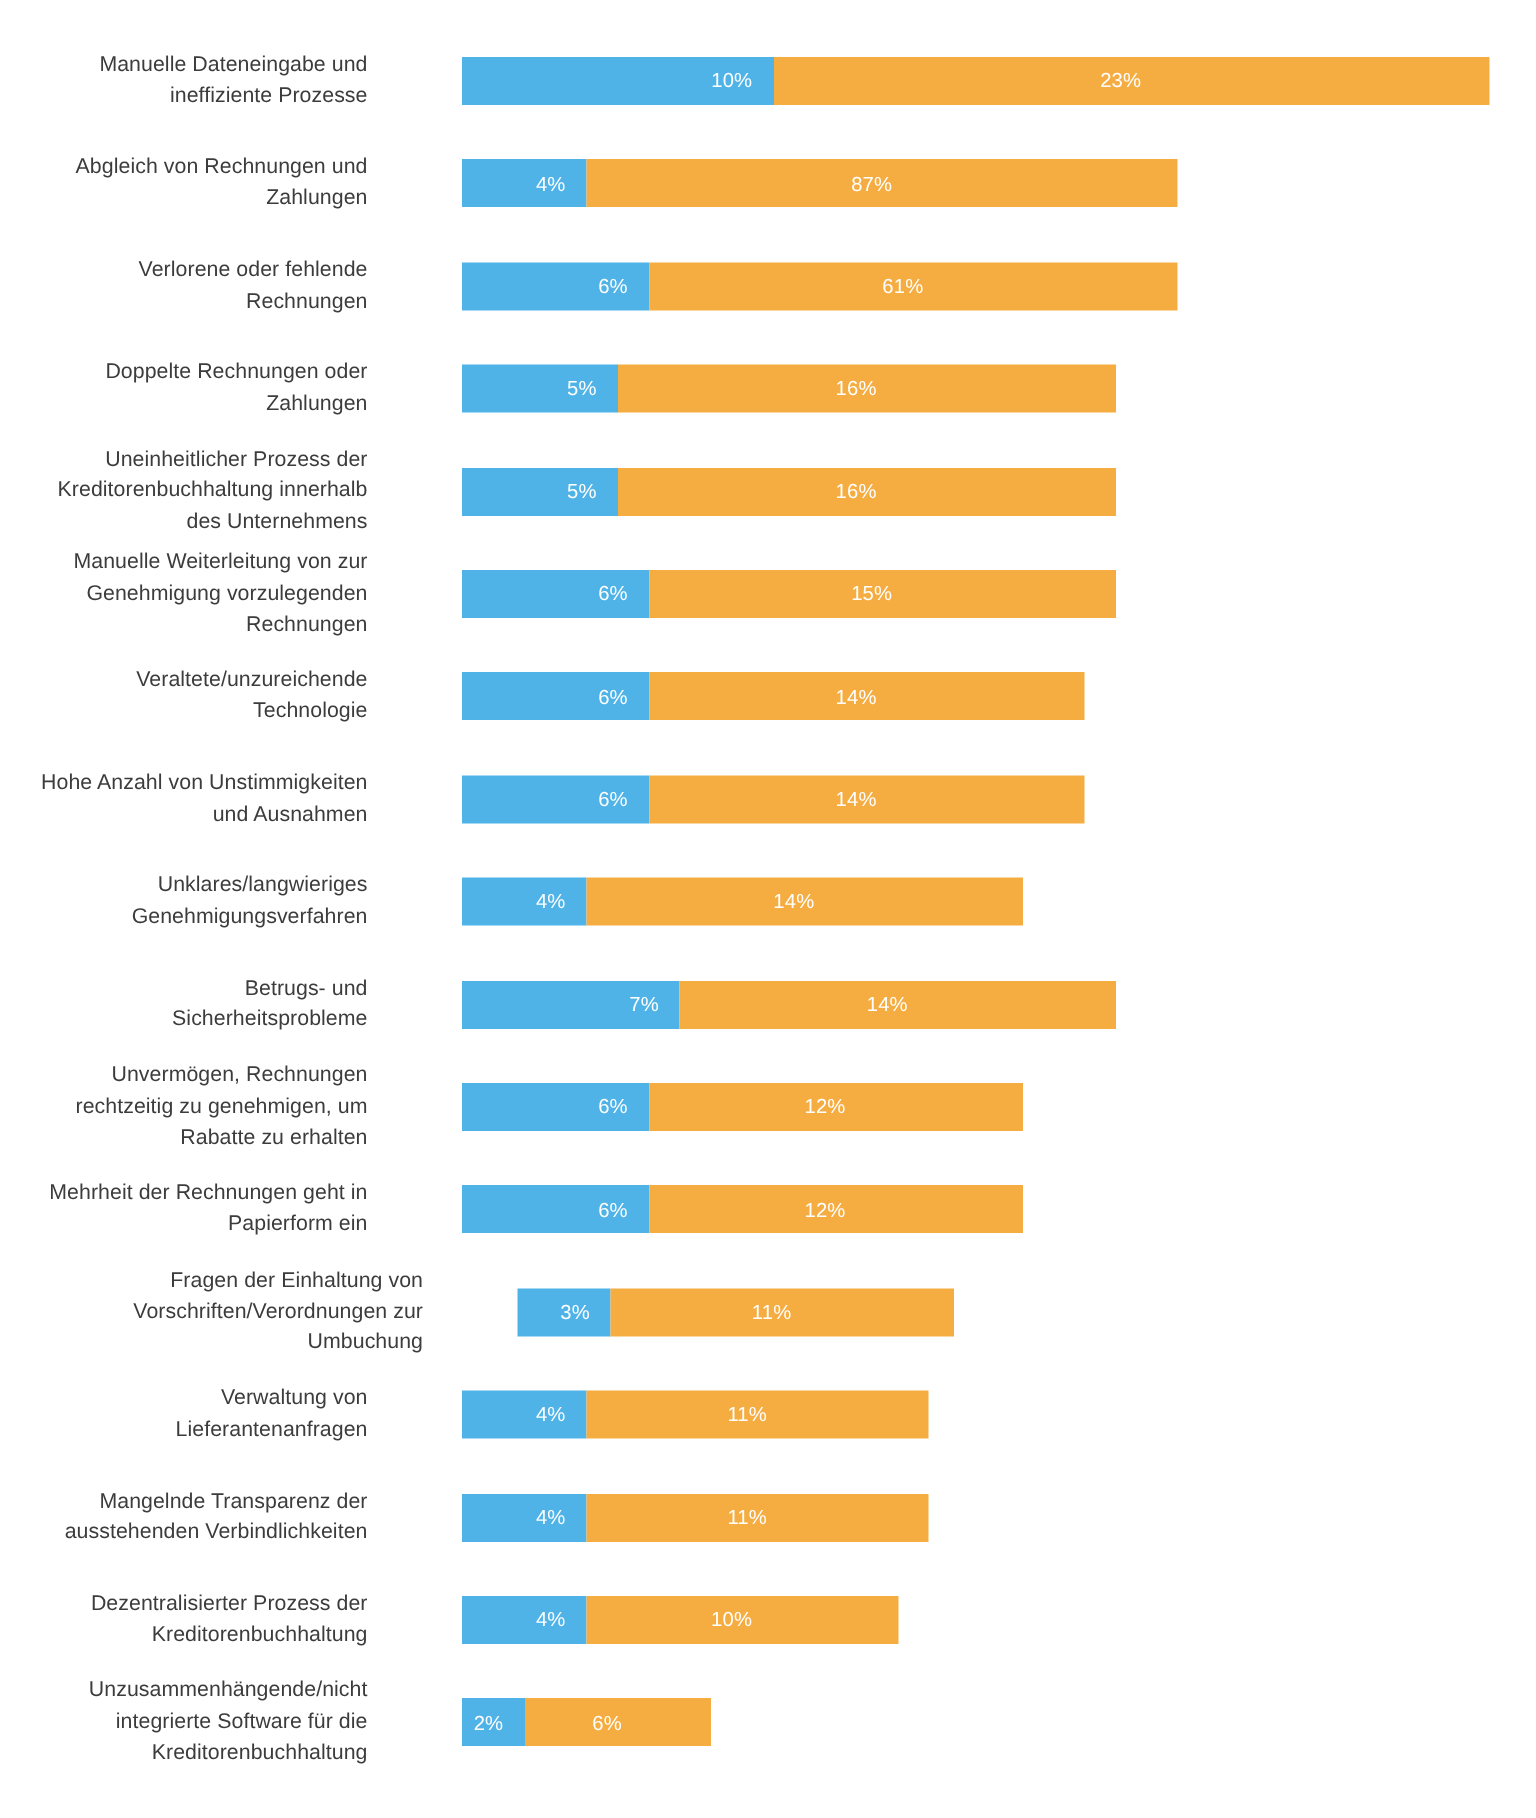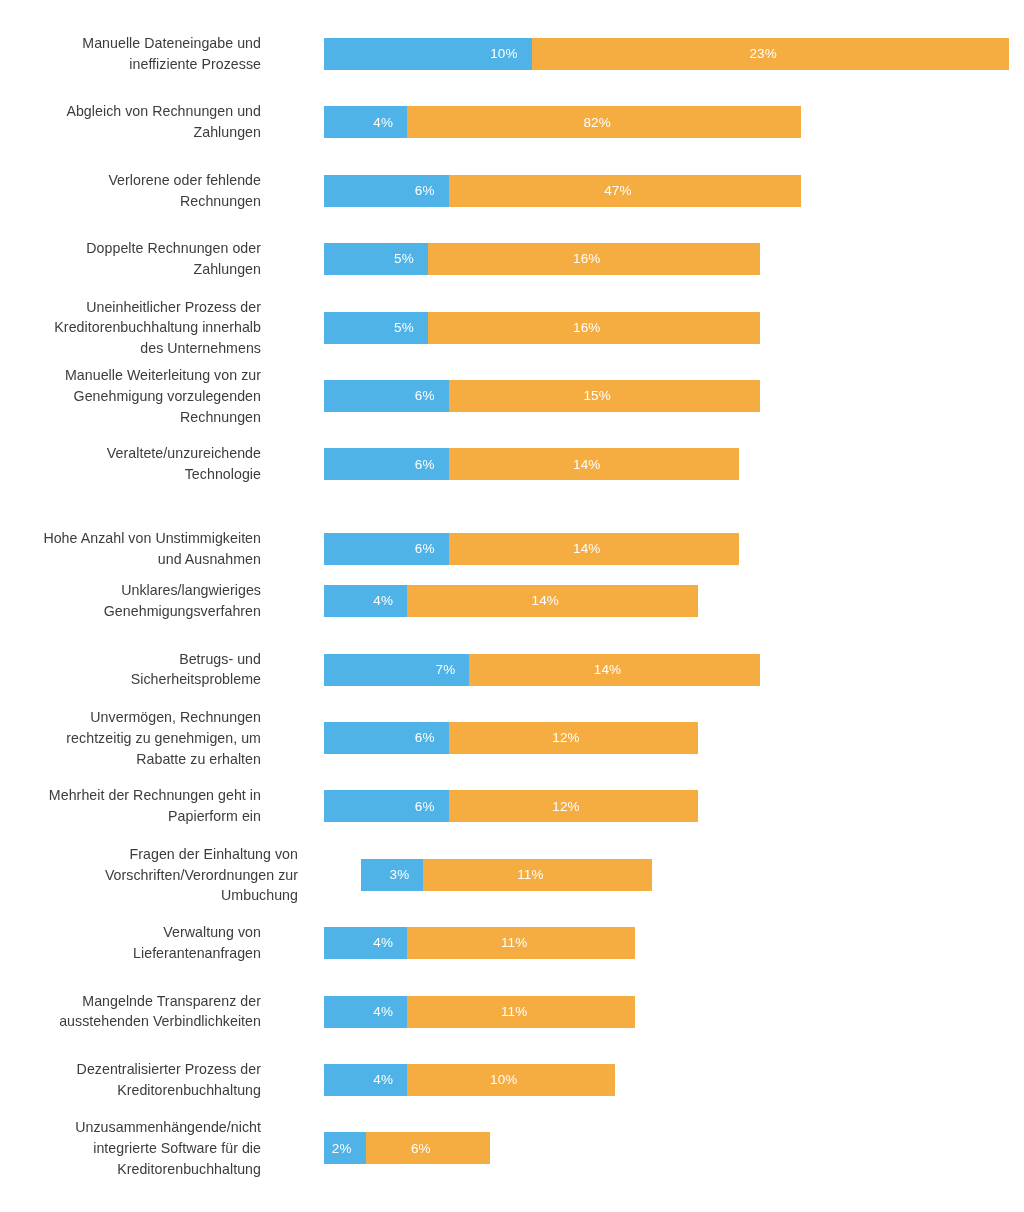--- a/index.html
+++ b/index.html
@@ -25,21 +25,21 @@
   .chart-rows {
     position: absolute;
     left: 0;
     top: 0;
     width: 1024px;
     height: 1212px;
   }
 
   .chart-row {
     position: absolute;
-    left: 16px;
+    left: 0;
     width: 984px;
     height: 32px;
   }
 
   .row-label {
     position: absolute;
     right: 739px;              
     width: 300px;
     text-align: right;
     color: #3c3c3c;
@@ -99,33 +99,33 @@
         </div>
       </div>
       <div class="chart-row" style="top: 106.4px;">
         <div class="row-label">Abgleich von Rechnungen und
 Zahlungen</div>
         <div class="row-bar">
           <div class="seg seg-blue" style="width: 83px; background: rgb(79, 179, 232);">
             <span class="seg-value">4%</span>
           </div>
           <div class="seg seg-orange" style="width: 394.25px; background: rgb(245, 173, 66);">
-            <span class="seg-value">82%</span>
+            <span class="seg-value">87%</span>
           </div>
         </div>
       </div>
       <div class="chart-row" style="top: 174.8px;">
         <div class="row-label">Verlorene oder fehlende
 Rechnungen</div>
         <div class="row-bar">
           <div class="seg seg-blue" style="width: 124.5px; background: rgb(79, 179, 232);">
             <span class="seg-value">6%</span>
           </div>
           <div class="seg seg-orange" style="width: 352.75px; background: rgb(245, 173, 66);">
-            <span class="seg-value">47%</span>
+            <span class="seg-value">61%</span>
           </div>
         </div>
       </div>
       <div class="chart-row" style="top: 243.2px; border-radius: 10px;">
         <div class="row-label">Doppelte Rechnungen oder
 Zahlungen</div>
         <div class="row-bar">
           <div class="seg seg-blue" style="width: 103.75px; background: rgb(79, 179, 232);">
             <span class="seg-value">5%</span>
           </div>
@@ -165,21 +165,21 @@
 Technologie</div>
         <div class="row-bar">
           <div class="seg seg-blue" style="width: 124.5px; background: rgb(79, 179, 232);">
             <span class="seg-value">6%</span>
           </div>
           <div class="seg seg-orange" style="width: 290.5px; background: rgb(245, 173, 66);">
             <span class="seg-value">14%</span>
           </div>
         </div>
       </div>
-      <div class="chart-row" style="top: 516.8px; margin-top: 16px;">
+      <div class="chart-row" style="top: 516.8px;">
         <div class="row-label">Hohe Anzahl von Unstimmigkeiten
 und Ausnahmen</div>
         <div class="row-bar">
           <div class="seg seg-blue" style="width: 124.5px; background: rgb(79, 179, 232);">
             <span class="seg-value">6%</span>
           </div>
           <div class="seg seg-orange" style="width: 290.5px; background: rgb(245, 173, 66);">
             <span class="seg-value">14%</span>
           </div>
         </div>

